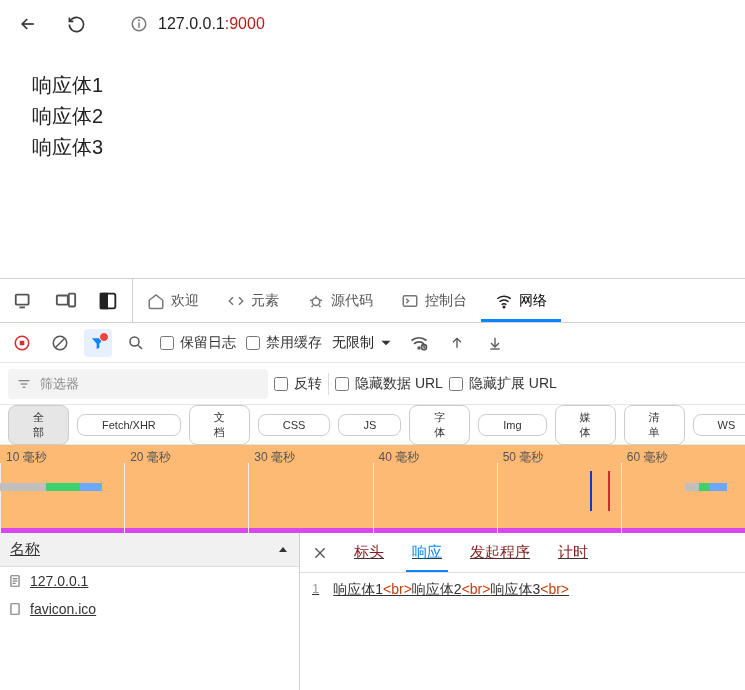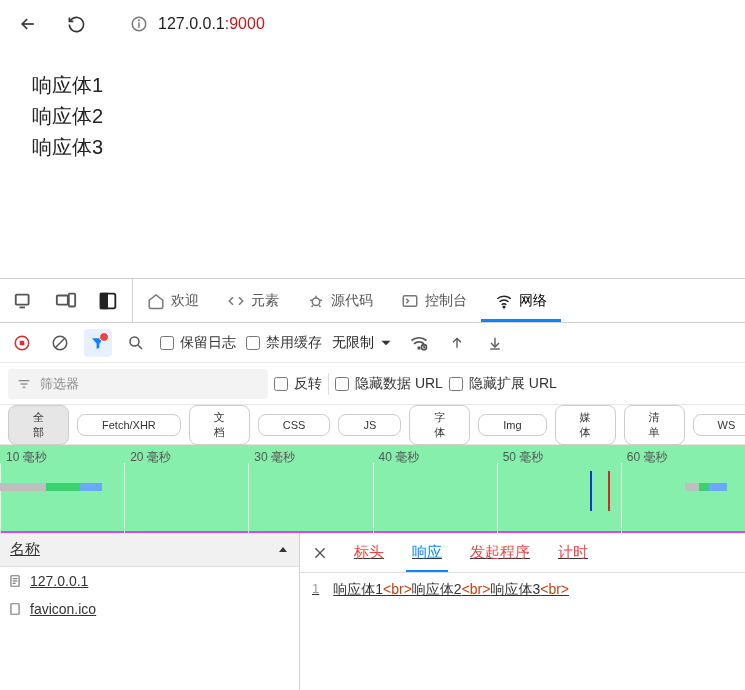--- a/index.html
+++ b/index.html
@@ -39,36 +39,36 @@
 .filter-row { height: 42px; display: flex; align-items: center; gap: 6px; padding: 0 8px; border-bottom: 1px solid #e6e6e6; }
 .filter-input { flex: 0 0 260px; display: flex; align-items: center; gap: 8px; padding: 0 8px; height: 30px; color: #888; cursor: text; background: #f3f3f3; border-radius: 4px; }
 .vrule { width: 1px; height: 22px; background: #ddd; }
 
 
 .type-row { height: 40px; display: flex; align-items: center; gap: 8px; padding: 0 8px; border-bottom: 1px solid #e6e6e6; }
 .pill { padding: 4px 24px; border: 1px solid #ccc; border-radius: 8px; font-size: 11px; color: #333; cursor: pointer; background: #fff; }
 .pill.selected { background: #e6e6e6; }
 
 
-.waterfall { height: 88px; background: #86efac; border-bottom: 2px solid #d946ef; position: relative; }
+.waterfall { height: 88px; background: #fdba74; border-bottom: 5px solid #d946ef; position: relative; }
 .wf-ticks { display: flex; height: 26px; font-size: 12px; color: #555; }
 .wf-tick { flex: 1; position: relative; }
 .wf-tick span { position: absolute; left: 6px; top: 4px; }
 .wf-tick::after { content: ""; position: absolute; left: 0; top: 18px; bottom: -62px; width: 1px; background: #eee; }
 .wf-bars { position: absolute; left: 0; right: 0; top: 32px; height: 20px; }
 .wf-bar { position: absolute; height: 8px; top: 6px; }
 
 
 .bottom { flex: 1; display: flex; min-height: 0; text-decoration: underline; }
 .req-list { width: 300px; border-right: 1px solid #d0d0d0; display: flex; flex-direction: column; }
 .req-head { display: flex; align-items: center; justify-content: space-between; height: 34px; padding: 0 10px; font-size: 15px; background: #f1f1f1; border-bottom: 1px solid #ddd; }
 .req-row { display: flex; align-items: center; gap: 8px; height: 28px; padding: 0 8px; font-size: 14px; cursor: pointer; }
 .detail { flex: 1; display: flex; flex-direction: column; }
 .detail-tabs { display: flex; align-items: stretch; height: 40px; border-bottom: 1px solid #ddd; }
-.detail-tab { padding: 0 14px; display: flex; align-items: center; font-size: 15px; color: #ef4444; cursor: pointer; position: relative; }
+.detail-tab { padding: 0 14px; display: flex; align-items: center; font-size: 15px; color: #7f1d1d; cursor: pointer; position: relative; }
 .detail-tab.selected { color: #0b84ff; }
 .detail-tab.selected::after { content: ""; position: absolute; left: 8px; right: 8px; bottom: 0; height: 2px; background: #0b84ff; }
 .close-x { width: 40px; display: flex; align-items: center; justify-content: center; cursor: pointer; color: #555; }
 .resp-body { padding: 8px 12px; display: flex; gap: 14px; font-size: 14px; }
 .line-no { color: #999; font-size: 13px; }
 .resp-html .tag { color: #c2410c; margin-top: 32px; }
 
 svg { display: block; }
 </style>
 </head>

